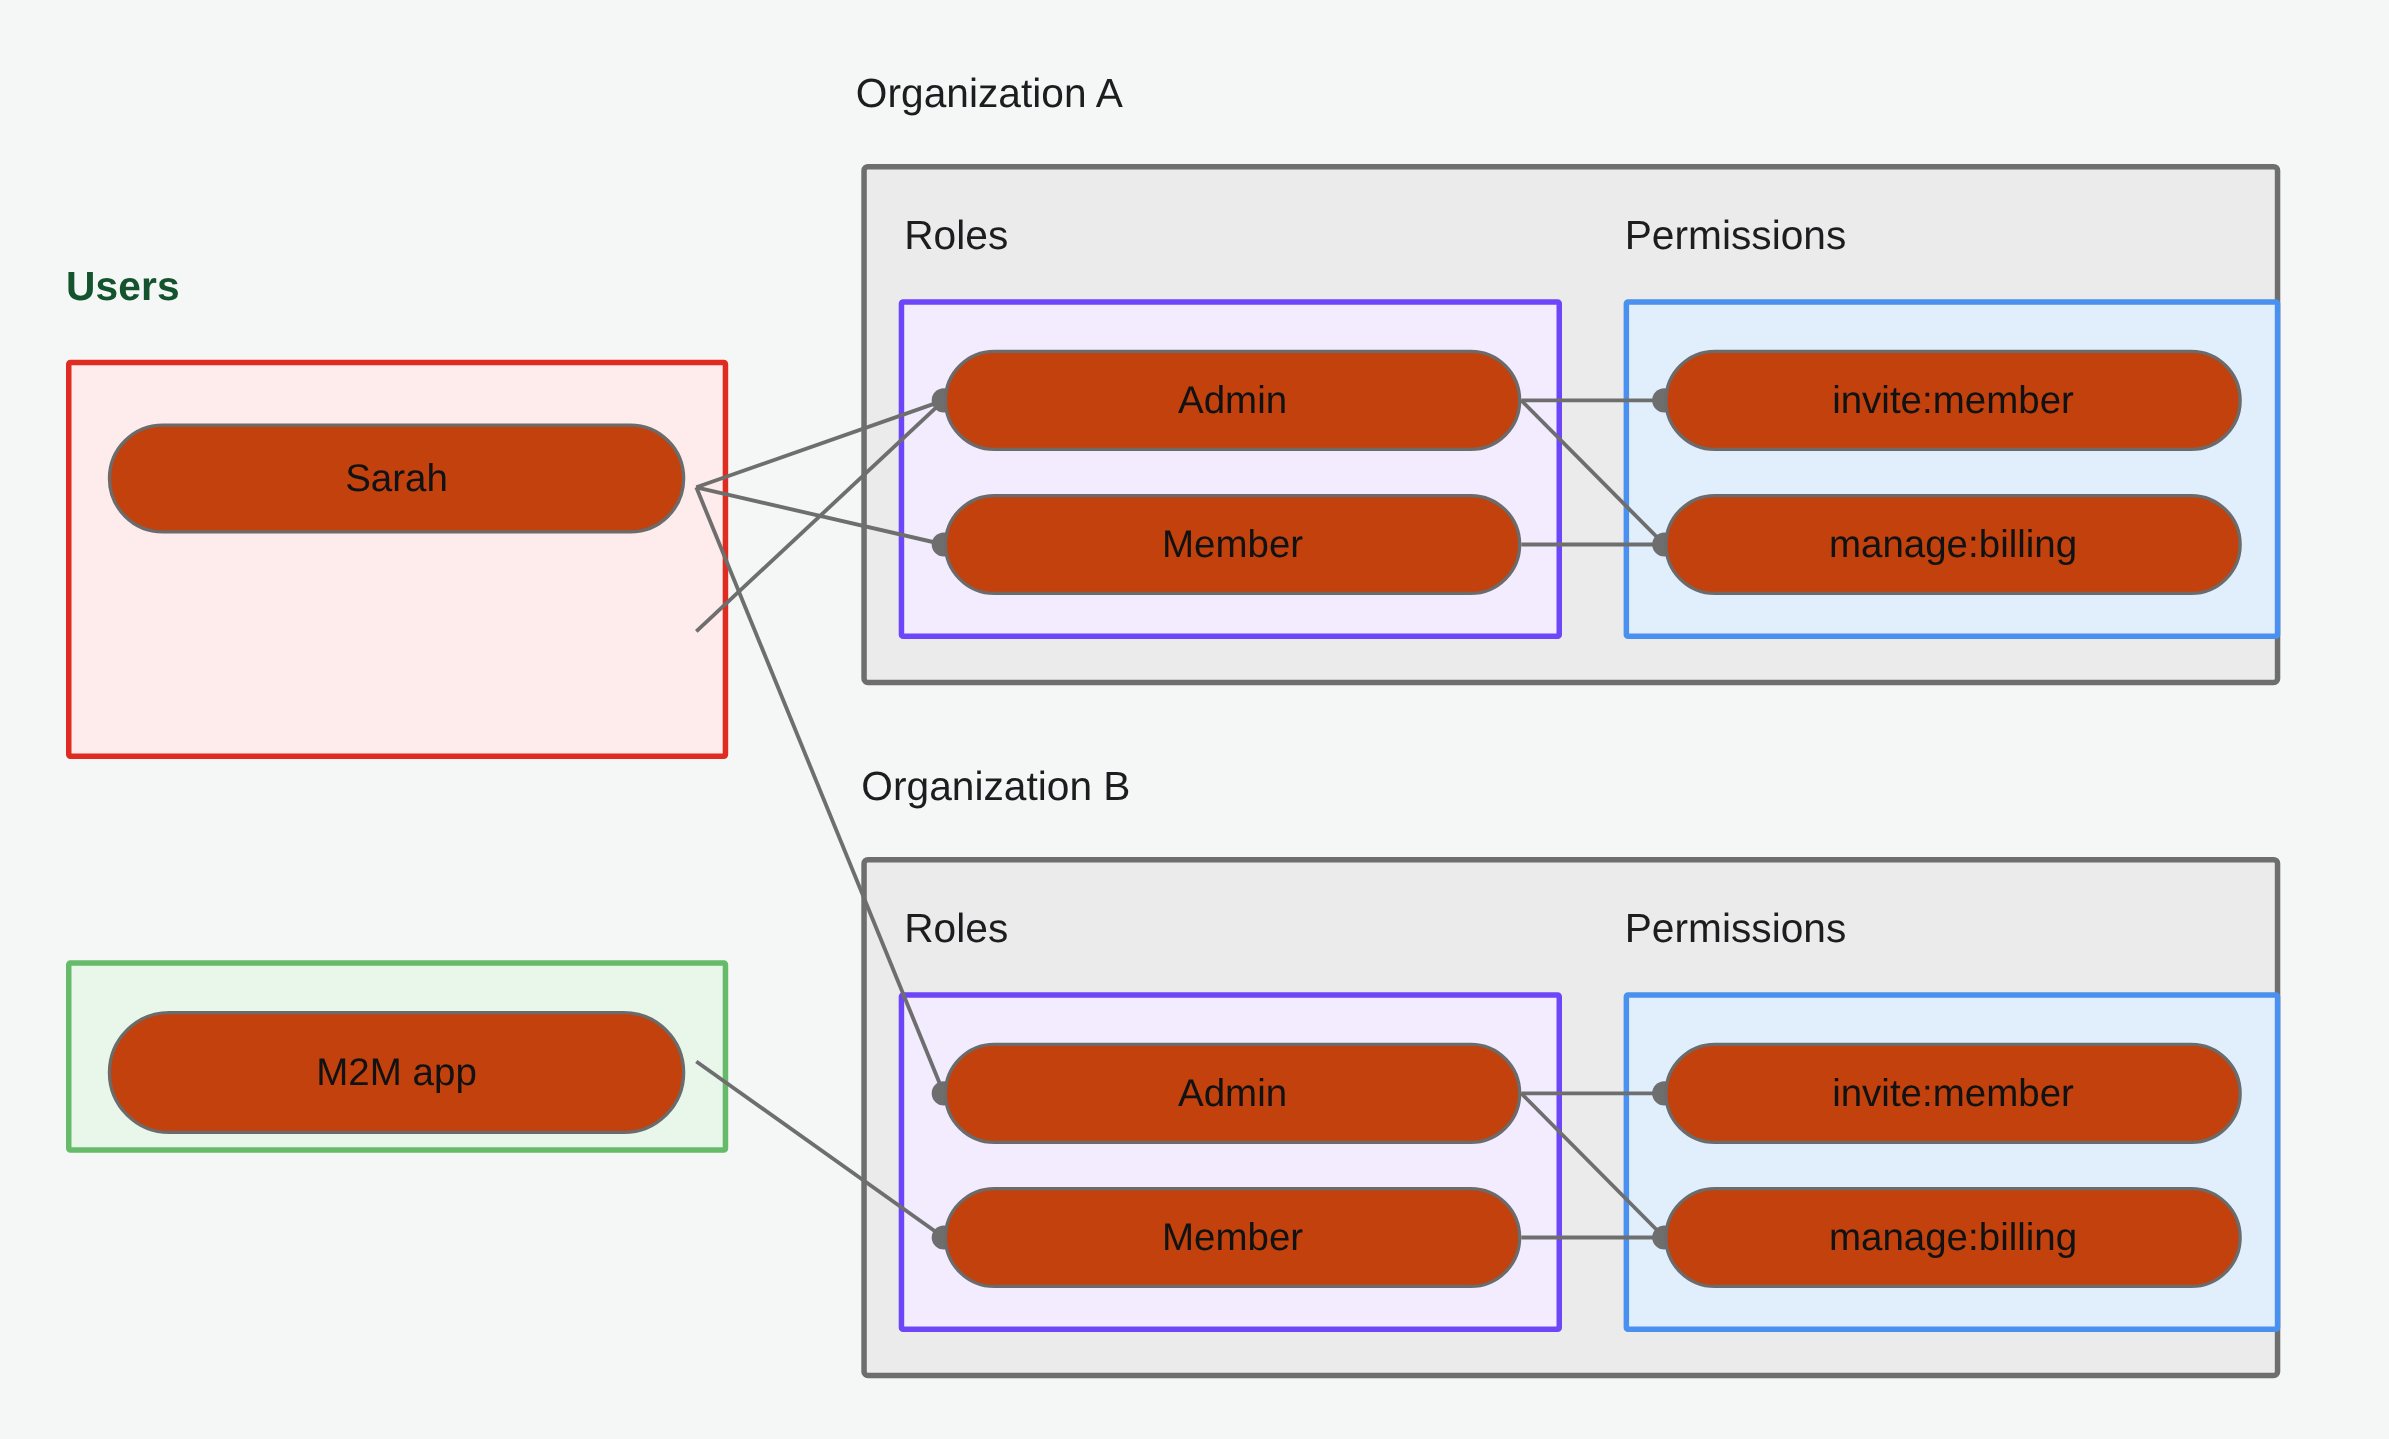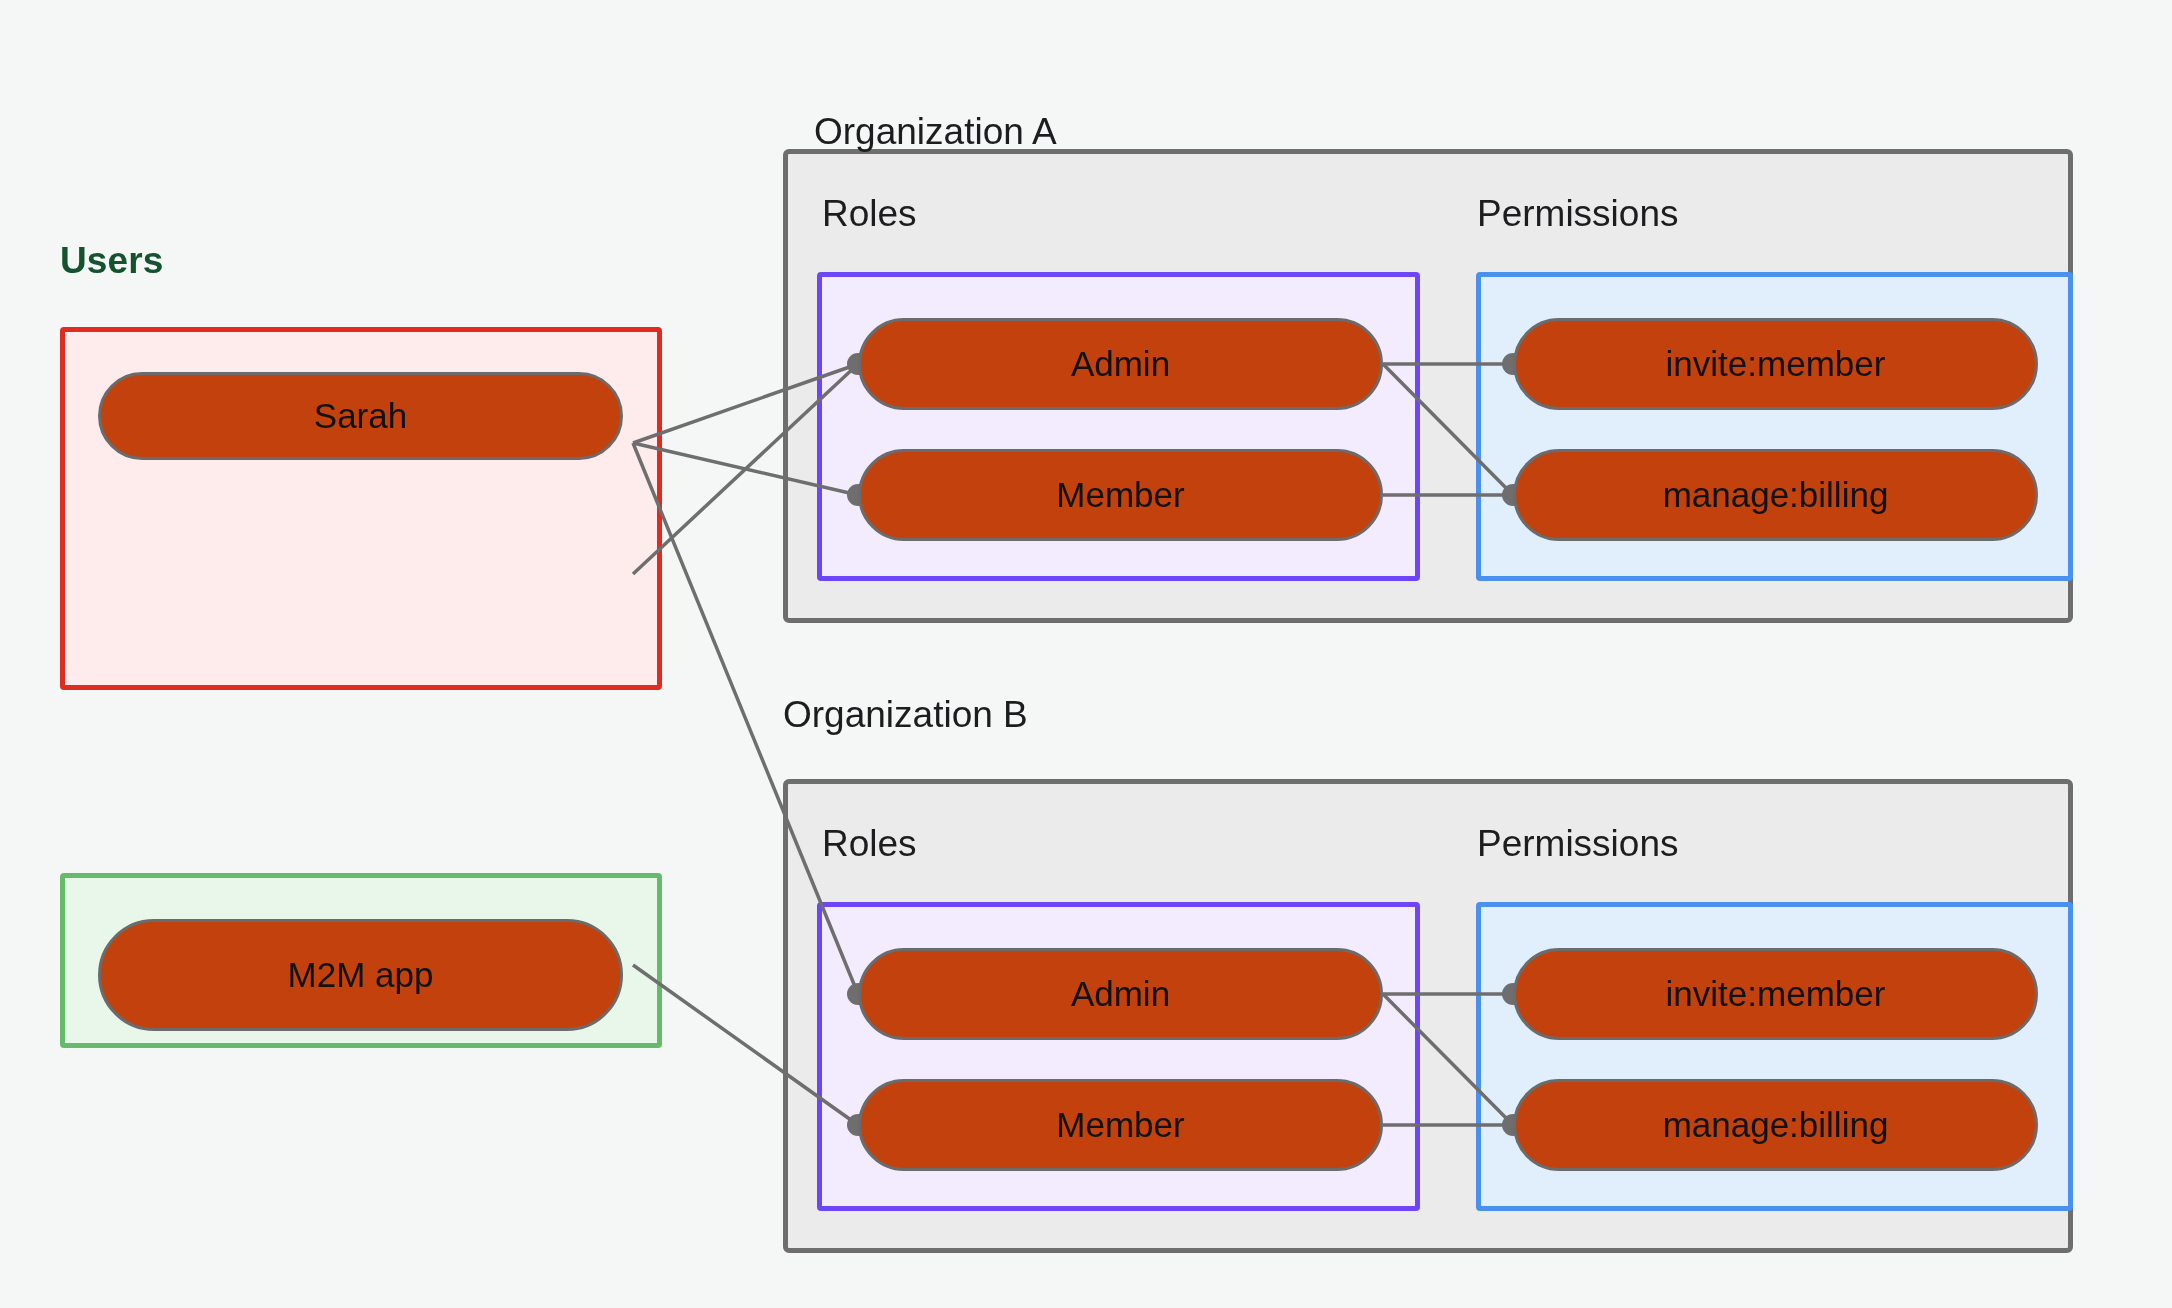--- a/index.html
+++ b/index.html
@@ -126,29 +126,29 @@
       <circle cx="858" cy="1125" r="11"></circle>
       <circle cx="1513" cy="994" r="11"></circle>
       <circle cx="1513" cy="1125" r="11"></circle>
     </g>
   </svg>
 
   <div class="group-caption" style="left:60px; top:240px;">Users</div>
 
   <div class="cbox users" style="left:60px; top:327px; width:602px; height:363px;"></div>
 
-  <div class="pill" style="left:98px; top:372px; width:525px; height:88px;">Sarah</div>
+  <div class="pill" style="left:98px; top:385px; width:525px; height:100px;">Sarah</div>
 
 
 
   <div class="cbox m2m" style="left:60px; top:873px; width:602px; height:175px;"></div>
 
   <div class="pill" style="left:98px; top:919px; width:525px; height:112px;">M2M app</div>
 
-  <div class="org-caption" style="left:814px; top:64px;margin-top:47px;">Organization A</div>
+  <div class="org-caption" style="left:778px; top:64px;">Organization A</div>
 
   <div class="cbox org" style="left:783px; top:149px; width:1290px; height:474px;"></div>
 
   <div class="sec-caption" style="left:822px; top:193px;">Roles</div>
 
   <div class="sec-caption" style="left:1477px; top:193px;">Permissions</div>
 
   <div class="cbox roles" style="left:817px; top:272px; width:603px; height:309px;"></div>
 
   <div class="cbox perms" style="left:1476px; top:272px; width:597px; height:309px;"></div>

